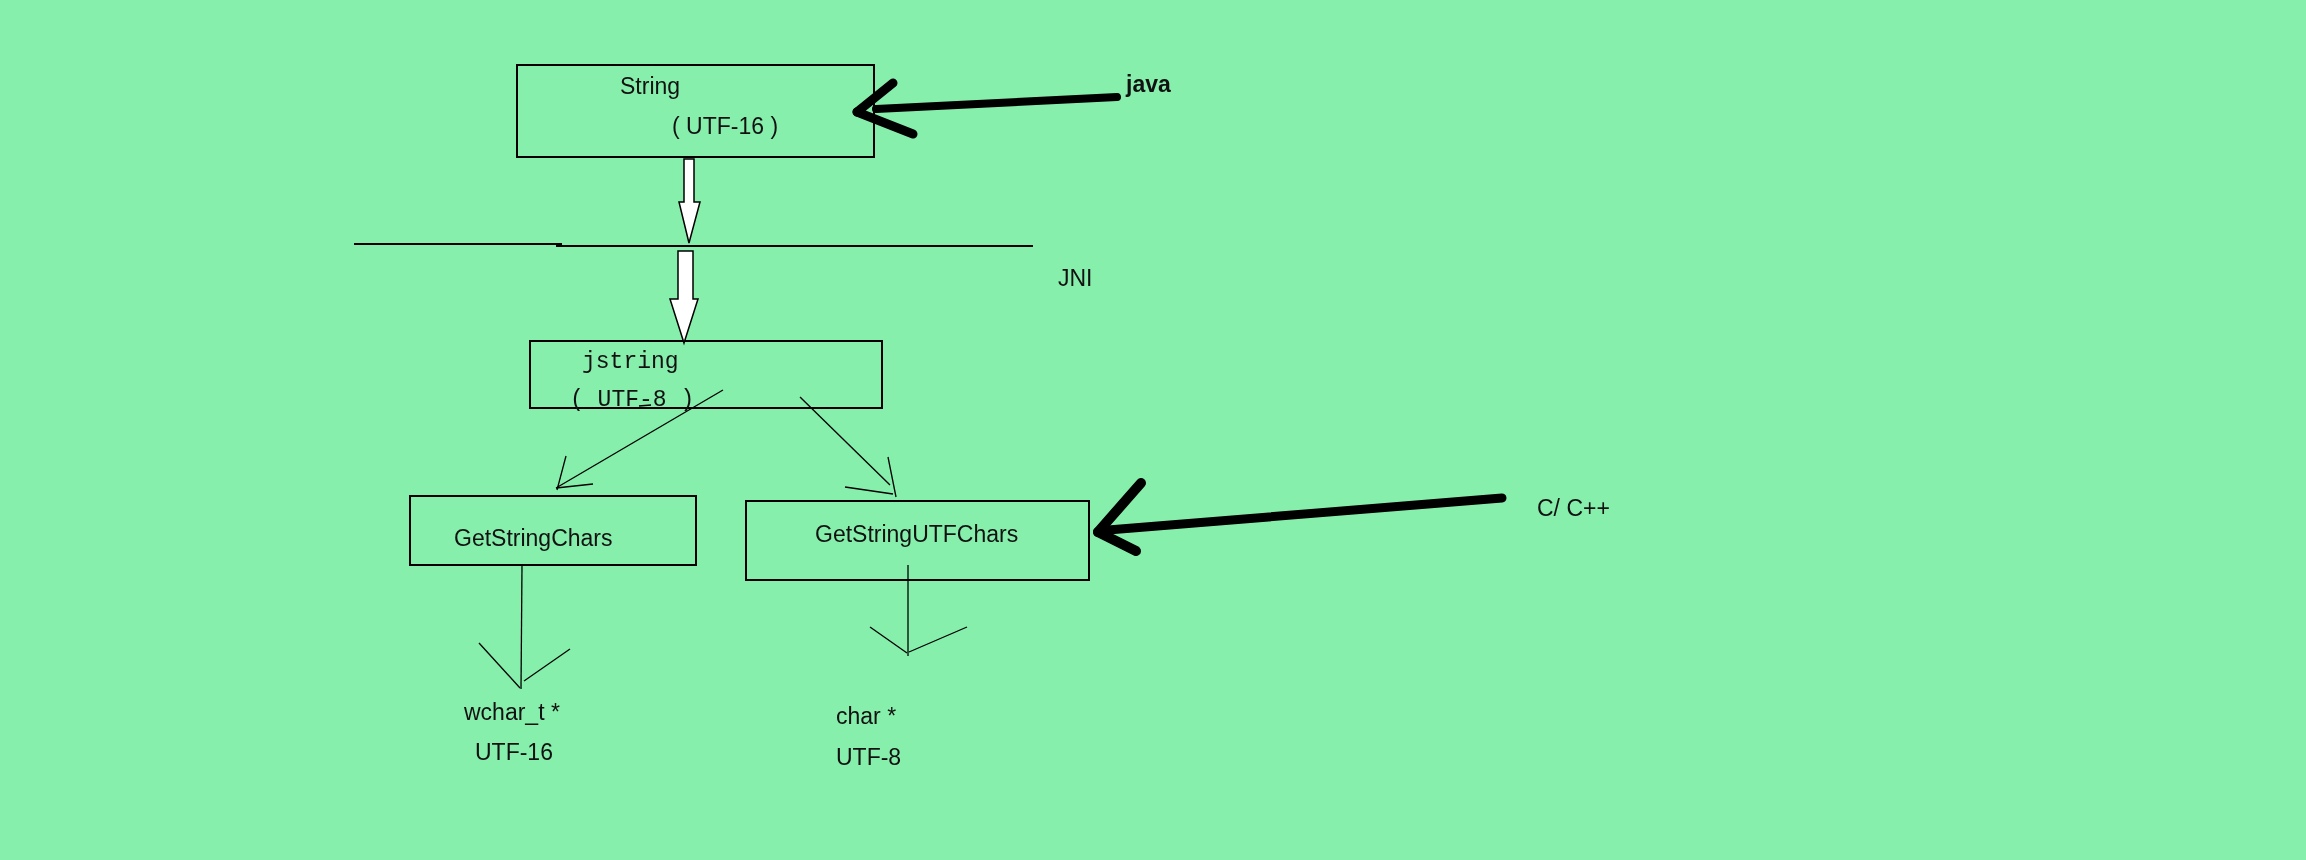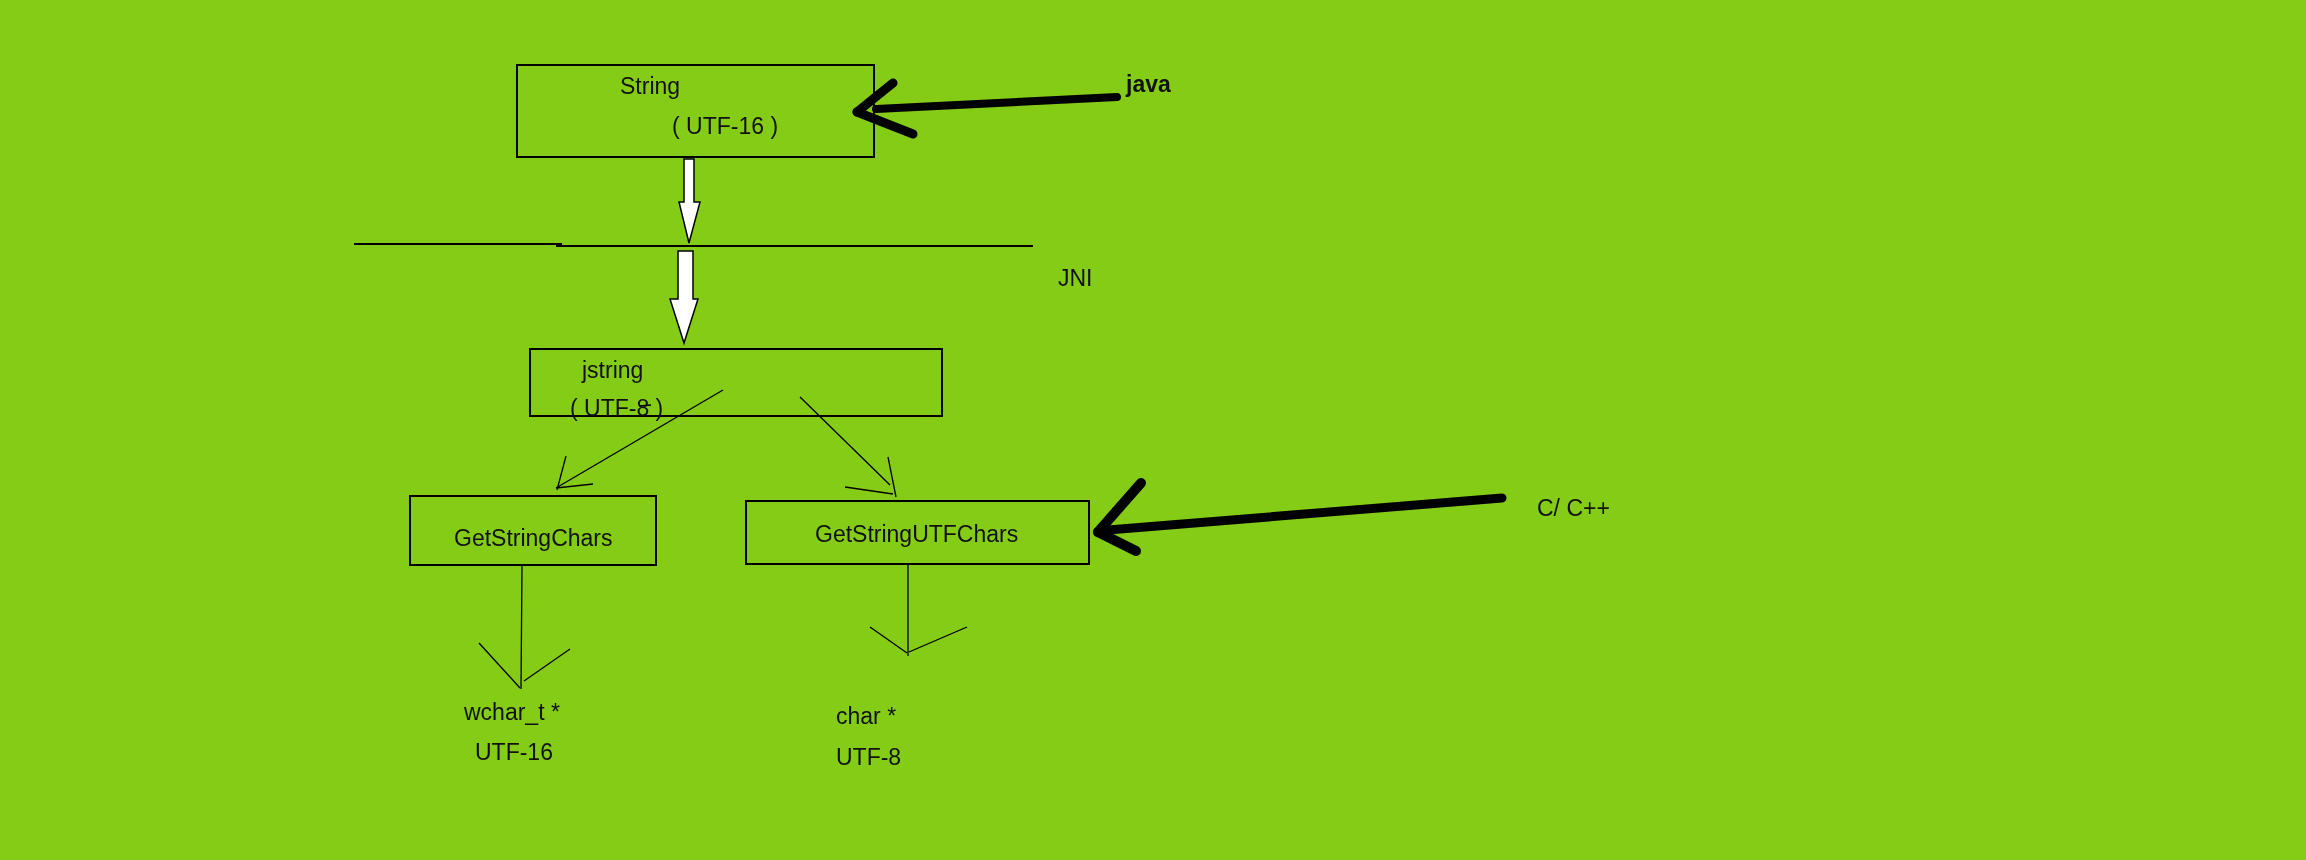--- a/index.html
+++ b/index.html
@@ -1,20 +1,20 @@
 <!DOCTYPE html>
 <html><head>
 <meta charset="utf-8">
 <style>
   html,body{margin:0;padding:0;background:#ffffff;}
   #canvas{
     position:relative;
     width:2306px;
     height:860px;
-    background:#84cc16;
+    background:#86efac;
     font-family:"Liberation Sans", sans-serif;
     color:#000;
     overflow:hidden;
   }
   .box{
     position:absolute;
     box-sizing:border-box;
     border:2px solid #000;
     background:transparent;
   }
@@ -39,30 +39,30 @@
 </head>
 <body>
 
 <div id="canvas">
 
   <div class="box" style="left:516px;top:64px;width:359px;height:94px;">
     <span class="txt" style="left:102px;top:9px;">String</span>
     <span class="txt" style="left:112px;top:49px;margin-left:42px;">( UTF-16 )</span>
   </div>
 
-  <div class="box" style="left:529px;top:348px;width:414px;height:69px;">
+  <div class="box" style="left:529px;top:340px;width:354px;height:69px;font-family:Liberation Mono, monospace;">
     <span class="txt" style="left:51px;top:9px;">jstring</span>
     <span class="txt" style="left:39px;top:47px;">( UTF-8 )</span>
   </div>
 
-  <div class="box" style="left:409px;top:495px;width:248px;height:71px;">
+  <div class="box" style="left:409px;top:495px;width:288px;height:71px;">
     <span class="txt" style="left:43px;top:30px;">GetStringChars</span>
   </div>
 
-  <div class="box" style="left:745px;top:500px;width:345px;height:65px;">
+  <div class="box" style="left:745px;top:500px;width:345px;height:81px;">
     <span class="txt" style="left:68px;top:21px;">GetStringUTFChars</span>
   </div>
 
   <span class="txt" style="left:1126px;top:73px;font-weight:bold;">java</span>
   <span class="txt" style="left:1058px;top:243px;margin-top:24px;">JNI</span>
   <span class="txt" style="left:1521px;top:497px;margin-left:16px;">C/ C++</span>
 
   <span class="txt" style="left:464px;top:701px;">wchar_t *</span>
   <span class="txt" style="left:475px;top:741px;">UTF-16</span>
 

